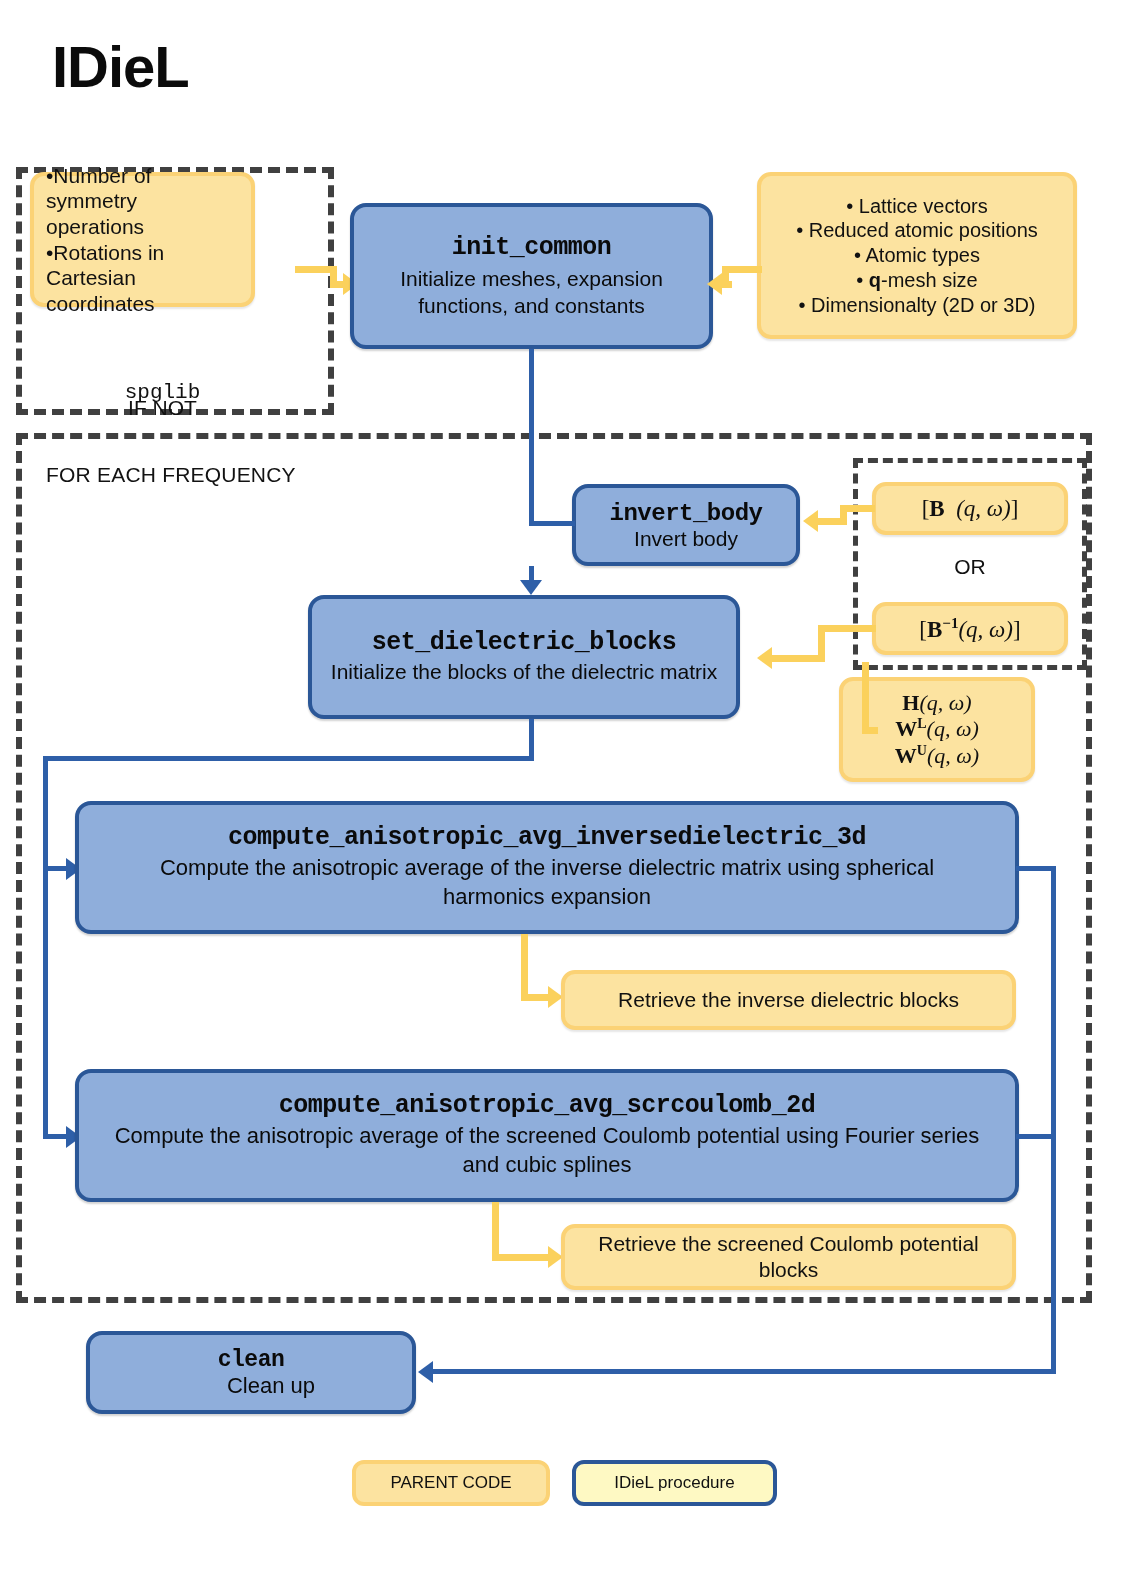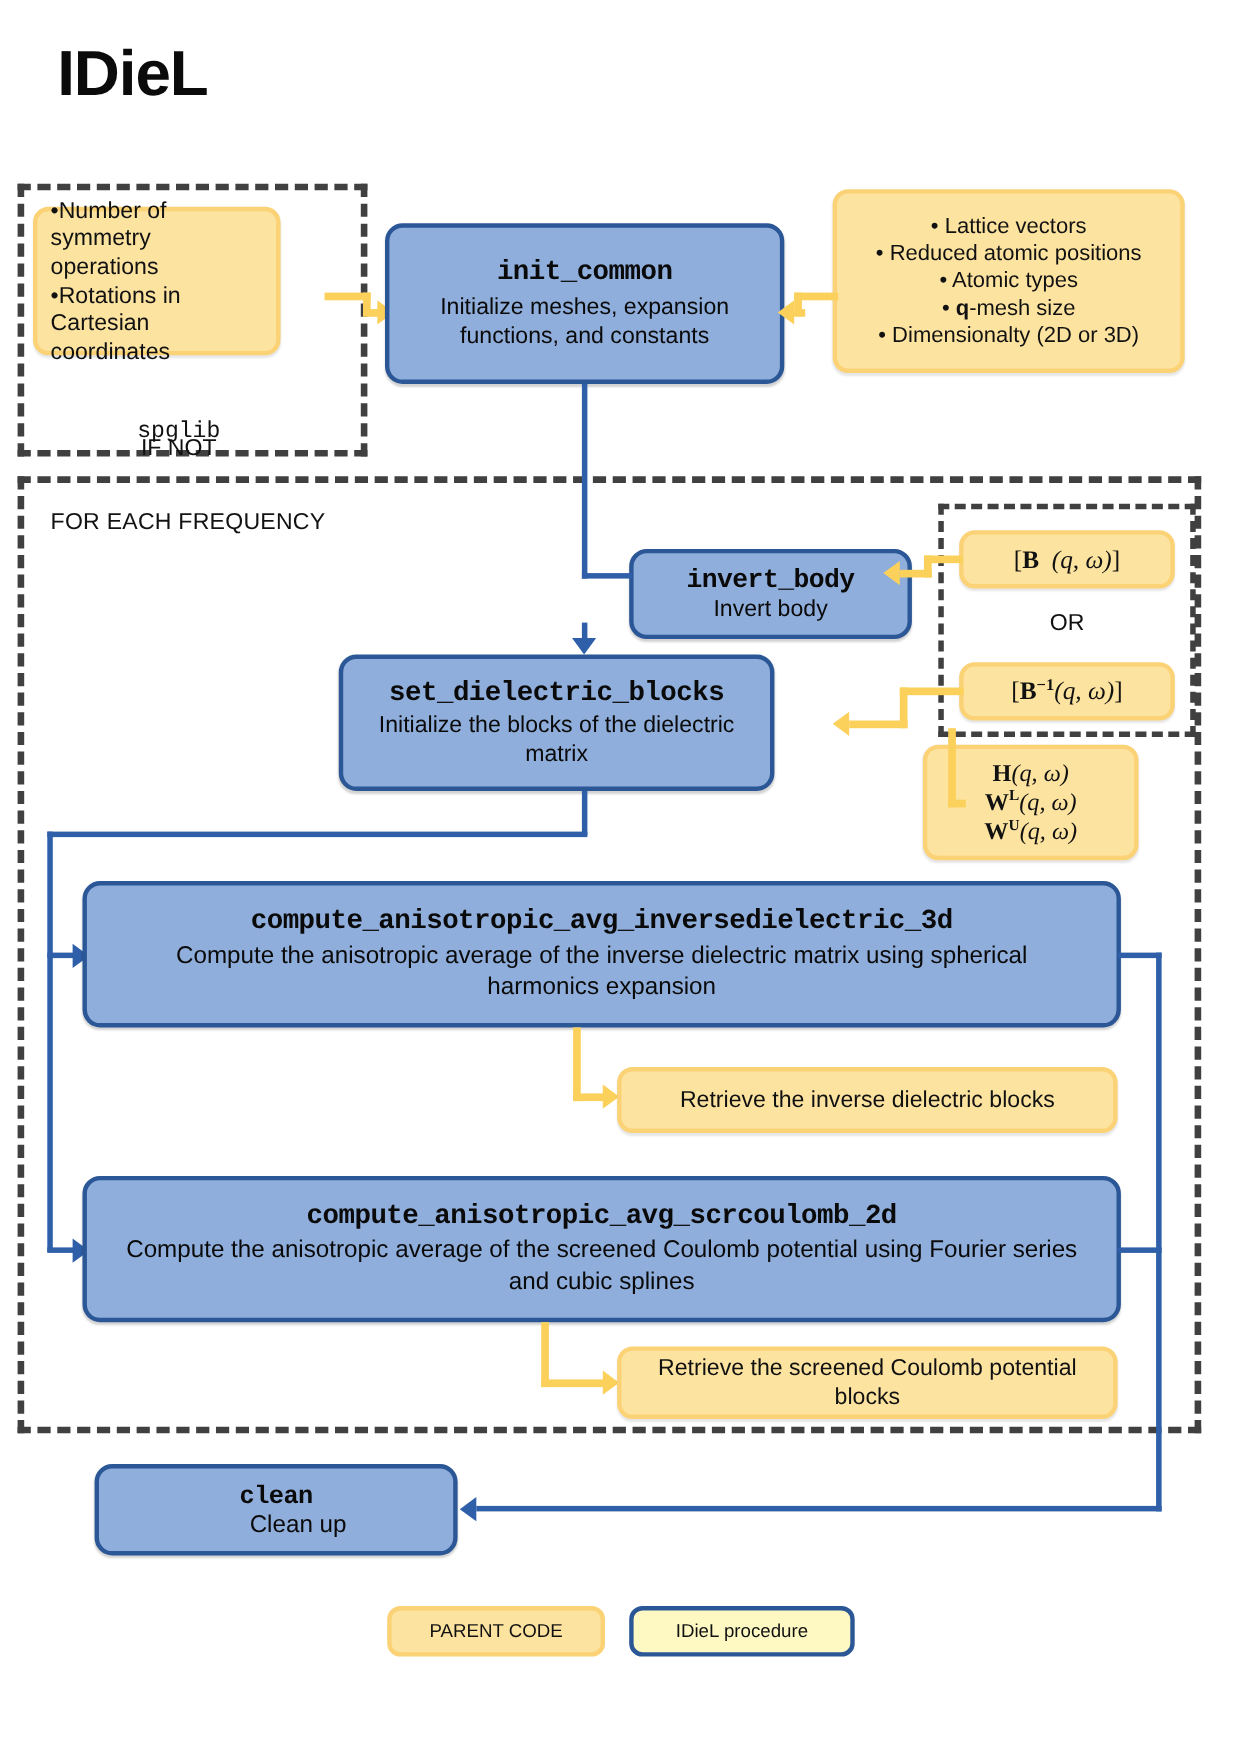--- a/index.html
+++ b/index.html
@@ -72,21 +72,21 @@
   .legend-box.yellow{background:#FCE3A0;border:4px solid #FBD275;}
   .legend-box.blue{background:#fef9c3;border:4px solid #2B5797;}
 </style>
 </head>
 <body>
 
 <div class="abs" id="page-title">IDieL</div>
 
 <div class="abs dash-frame" style="left:16px;top:167px;width:318px;height:248px;"></div>
 
-<div class="abs node yellow" style="left:30px;top:188px;width:225px;height:135px;padding:10px 12px;align-items:flex-end;">
+<div class="abs node yellow" style="left:30px;top:172px;width:225px;height:135px;padding:10px 12px;align-items:flex-end;">
   <div class="bullets" style="font-size:21px;">
     <div>•Number  of  symmetry operations</div>
     <div>•Rotations in Cartesian coordinates</div>
   </div>
 </div>
 <div class="abs" style="left:30px;top:352px;width:265px;text-align:center;font-size:21px;margin-top:44px;">IF NOT</div>
 <div class="abs mono" style="left:30px;top:381px;width:265px;text-align:center;font-size:21px;">spglib</div>
 
 <div class="abs ln yellow" style="left:295px;top:266px;width:42px;height:7px;"></div>
 <div class="abs ln yellow" style="left:330px;top:266px;width:7px;height:21px;"></div>
@@ -127,37 +127,37 @@
 </div>
 
 <div class="abs" style="left:872px;top:555px;width:196px;text-align:center;font-size:21px;">OR</div>
 
 <div class="abs node yellow" style="left:872px;top:602px;width:196px;height:53px;">
   <div class="serifm" style="font-size:23px;">
     <span>[</span><span class="mathb">B</span><sup class="mathb" style="font-size:15px;">−1</sup><span class="ital">(q, ω)</span><span>]</span>
   </div>
 </div>
 
-<div class="abs node blue" style="left:572px;top:499px;width:257px;height:82px;padding:4px 10px;">
+<div class="abs node blue" style="left:572px;top:484px;width:228px;height:82px;padding:4px 10px;">
   <div class="proc-name" style="font-size:24px;">invert_body</div>
   <div class="proc-desc" style="font-size:21px;">Invert body</div>
 </div>
 
 <div class="abs ln yellow" style="left:840px;top:505px;width:35px;height:7px;"></div>
 <div class="abs ln yellow" style="left:840px;top:505px;width:7px;height:20px;"></div>
 <div class="abs ln yellow" style="left:818px;top:518px;width:29px;height:7px;"></div>
 <div class="abs arrow yel-l" style="left:803px;top:510px;"></div>
 
 <div class="abs ln blue" style="left:529px;top:521px;width:46px;height:5px;"></div>
 <div class="abs ln blue" style="left:529px;top:349px;width:5px;height:177px;"></div>
 
 <div class="abs ln blue" style="left:529px;top:566px;width:5px;height:20px;"></div>
 <div class="abs arrow blue-d" style="left:520px;top:580px;"></div>
 
-<div class="abs node blue" style="left:308px;top:595px;width:396px;height:124px;padding:6px 14px;">
+<div class="abs node blue" style="left:308px;top:595px;width:432px;height:124px;padding:6px 14px;">
   <div class="proc-name" style="font-size:25px;margin-bottom:2px;">set_dielectric_blocks</div>
   <div class="proc-desc" style="font-size:21px;line-height:1.25;">Initialize the blocks of the dielectric matrix</div>
 </div>
 
 <div class="abs ln yellow" style="left:818px;top:625px;width:58px;height:7px;"></div>
 <div class="abs ln yellow" style="left:818px;top:625px;width:7px;height:37px;"></div>
 <div class="abs ln yellow" style="left:772px;top:655px;width:53px;height:7px;"></div>
 <div class="abs arrow yel-l" style="left:757px;top:647px;"></div>
 
 <div class="abs node yellow" style="left:839px;top:677px;width:196px;height:105px;">

